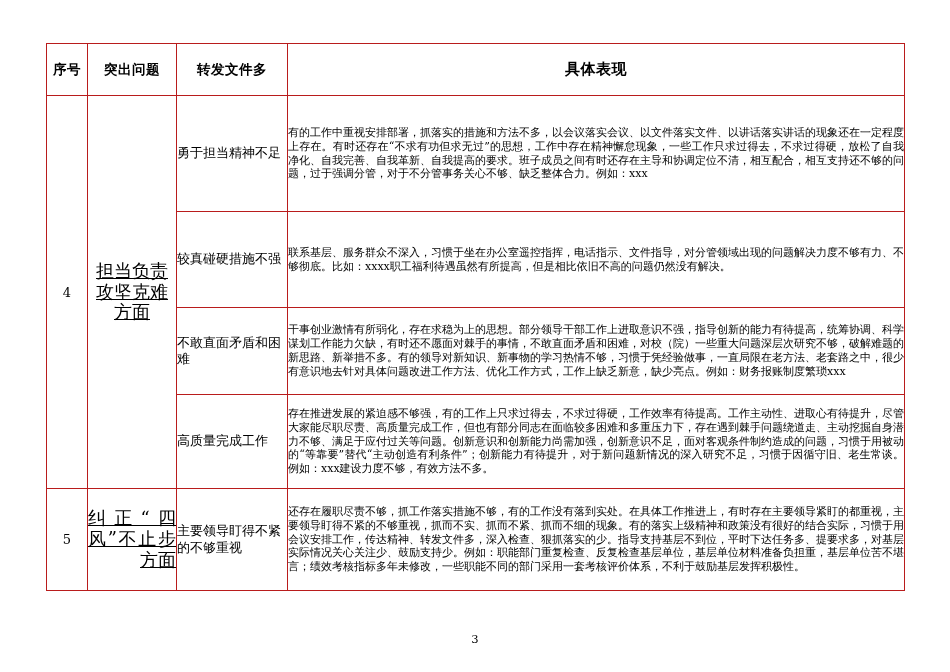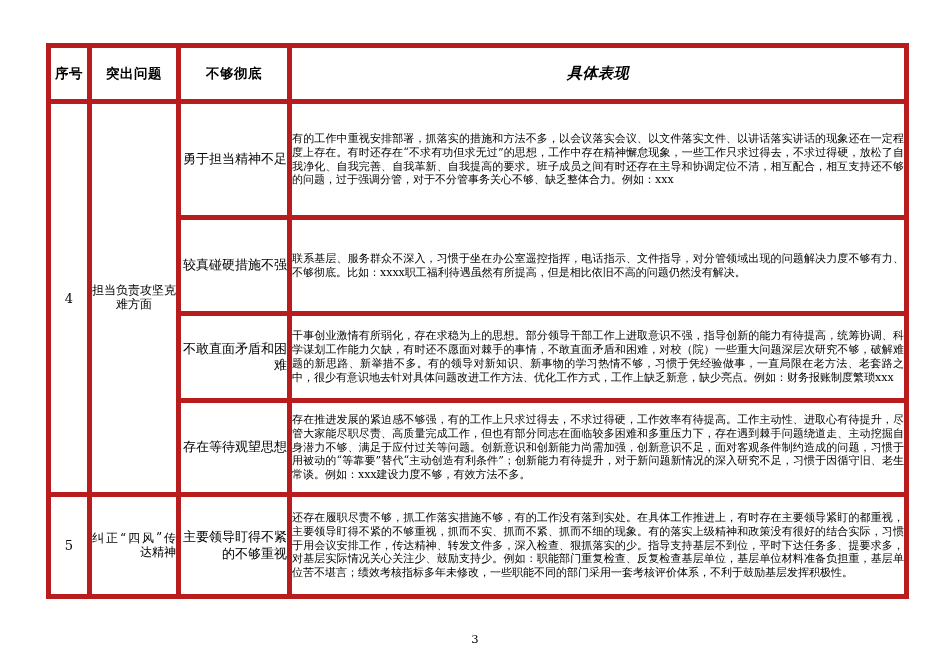--- a/index.html
+++ b/index.html
@@ -25,61 +25,62 @@
   table.issue-table {
     position: absolute;
     left: 46px;
     top: 43px;
     width: 858px;
     border-collapse: collapse;
     table-layout: fixed;
   }
   table.issue-table td,
   table.issue-table th {
-    border: 5px solid #b91c1c;
+    border: 1px solid #b91c1c;
     padding: 0;
     vertical-align: middle;
   }
   
   col.c-seq     { width: 41px; }
   col.c-aspect  { width: 89px; }
   col.c-problem { width: 111px; }
   col.c-detail  { width: 617px; }
 
   thead th {
     height: 51px;
     font-weight: bold;
     font-size: 14.5px;
     text-align: center;
     letter-spacing: 0.5px;
   }
   th.h-seq, th.h-aspect, th.h-problem { font-size: 13.5px; }
-  th.h-detail { font-size: 15px; font-style: italic; }
+  th.h-detail { font-size: 15px; }
 
   td.seq-cell {
     text-align: center;
     font-size: 13px;
     font-family: "DejaVu Serif", "Liberation Serif", serif;
   }
   td.aspect-cell {
     text-align: center;
-    font-size: 12px;
+    font-size: 18px;
     line-height: 1.15;
     padding: 0 4px;
     word-break: break-all;
+    text-decoration: underline;
   }
   td.aspect-cell .aspect-text {
     display: block;
   }
   td.aspect-cell.aspect-wrap .aspect-text {
     text-align: justify;
     text-align-last: right;
   }
   td.problem-cell {
-    text-align: right;
+    text-align: left;
     font-size: 13px;
     line-height: 1.25;
     padding: 0 5px;
     margin-left: 12px;
   }
   td.detail-cell {
     text-align: justify;
     font-size: 11px;
     line-height: 1.27;
     padding: 4px 5px 4px 6px;
@@ -112,21 +113,21 @@
     <colgroup>
       <col class="c-seq">
       <col class="c-aspect">
       <col class="c-problem">
       <col class="c-detail">
     </colgroup>
     <thead>
       <tr>
         <th class="h-seq">序号</th>
         <th class="h-aspect">突出问题</th>
-        <th class="h-problem">不够彻底</th>
+        <th class="h-problem">转发文件多</th>
         <th class="h-detail">具体表现</th>
       </tr>
     </thead>
     <tbody>
 
       <tr class="row-1">
         <td class="seq-cell" rowspan="4">4</td>
         <td class="aspect-cell" rowspan="4">
           <span class="aspect-text">担当负责攻坚克难方面</span>
         </td>
@@ -138,28 +139,28 @@
         <td class="problem-cell">较真碰硬措施不强</td>
         <td class="detail-cell">联系基层、服务群众不深入，习惯于坐在办公室遥控指挥，电话指示、文件指导，对分管领域出现的问题解决力度不够有力、不够彻底。比如：xxxx职工福利待遇虽然有所提高，但是相比依旧不高的问题仍然没有解决。</td>
       </tr>
 
       <tr class="row-3">
         <td class="problem-cell">不敢直面矛盾和困难</td>
         <td class="detail-cell">干事创业激情有所弱化，存在求稳为上的思想。部分领导干部工作上进取意识不强，指导创新的能力有待提高，统筹协调、科学谋划工作能力欠缺，有时还不愿面对棘手的事情，不敢直面矛盾和困难，对校（院）一些重大问题深层次研究不够，破解难题的新思路、新举措不多。有的领导对新知识、新事物的学习热情不够，习惯于凭经验做事，一直局限在老方法、老套路之中，很少有意识地去针对具体问题改进工作方法、优化工作方式，工作上缺乏新意，缺少亮点。例如：财务报账制度繁琐xxx</td>
       </tr>
 
       <tr class="row-4">
-        <td class="problem-cell">存在等待观望思想</td>
+        <td class="problem-cell">高质量完成工作</td>
         <td class="detail-cell">存在推进发展的紧迫感不够强，有的工作上只求过得去，不求过得硬，工作效率有待提高。工作主动性、进取心有待提升，尽管大家能尽职尽责、高质量完成工作，但也有部分同志在面临较多困难和多重压力下，存在遇到棘手问题绕道走、主动挖掘自身潜力不够、满足于应付过关等问题。创新意识和创新能力尚需加强，创新意识不足，面对客观条件制约造成的问题，习惯于用被动的“等靠要”替代“主动创造有利条件”；创新能力有待提升，对于新问题新情况的深入研究不足，习惯于因循守旧、老生常谈。例如：xxx建设力度不够，有效方法不多。</td>
       </tr>
 
       <tr class="row-5">
         <td class="seq-cell">5</td>
         <td class="aspect-cell aspect-wrap">
-          <span class="aspect-text">纠正“四风”传达精神</span>
+          <span class="aspect-text">纠正“四风”不止步方面</span>
         </td>
         <td class="problem-cell">主要领导盯得不紧的不够重视</td>
         <td class="detail-cell">还存在履职尽责不够，抓工作落实措施不够，有的工作没有落到实处。在具体工作推进上，有时存在主要领导紧盯的都重视，主要领导盯得不紧的不够重视，抓而不实、抓而不紧、抓而不细的现象。有的落实上级精神和政策没有很好的结合实际，习惯于用会议安排工作，传达精神、转发文件多，深入检查、狠抓落实的少。指导支持基层不到位，平时下达任务多、提要求多，对基层实际情况关心关注少、鼓励支持少。例如：职能部门重复检查、反复检查基层单位，基层单位材料准备负担重，基层单位苦不堪言；绩效考核指标多年未修改，一些职能不同的部门采用一套考核评价体系，不利于鼓励基层发挥积极性。</td>
       </tr>
 
     </tbody>
   </table>
 
   <div class="page-number">3</div>
 

